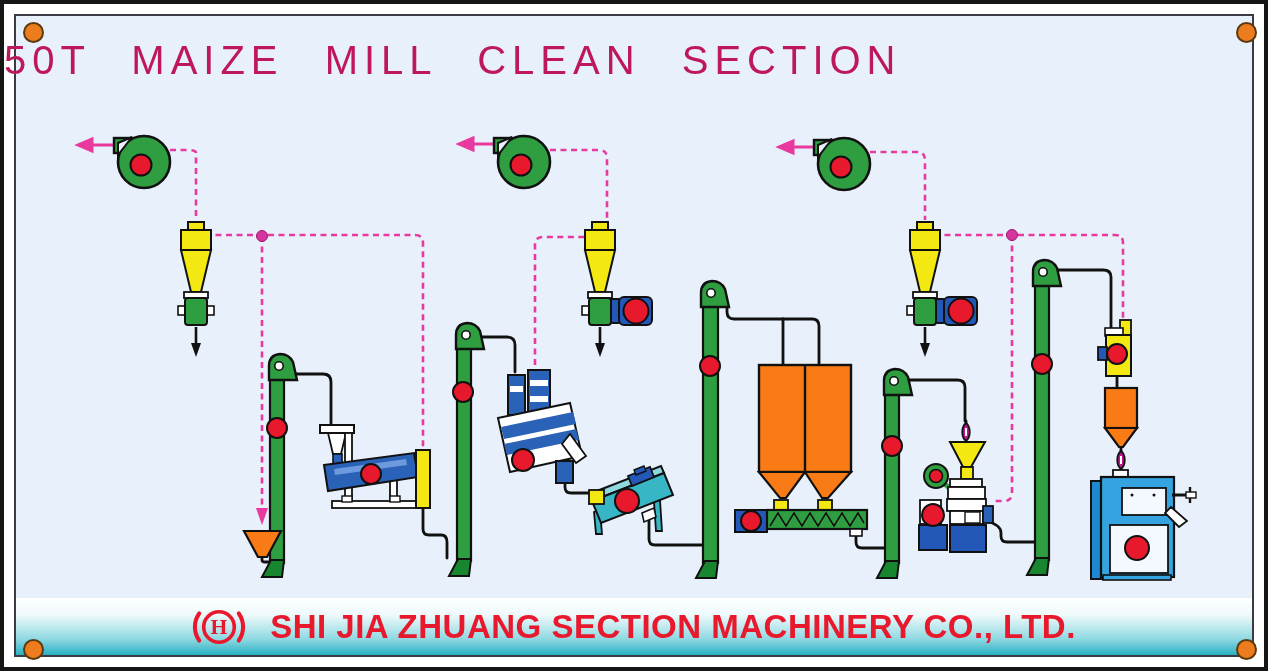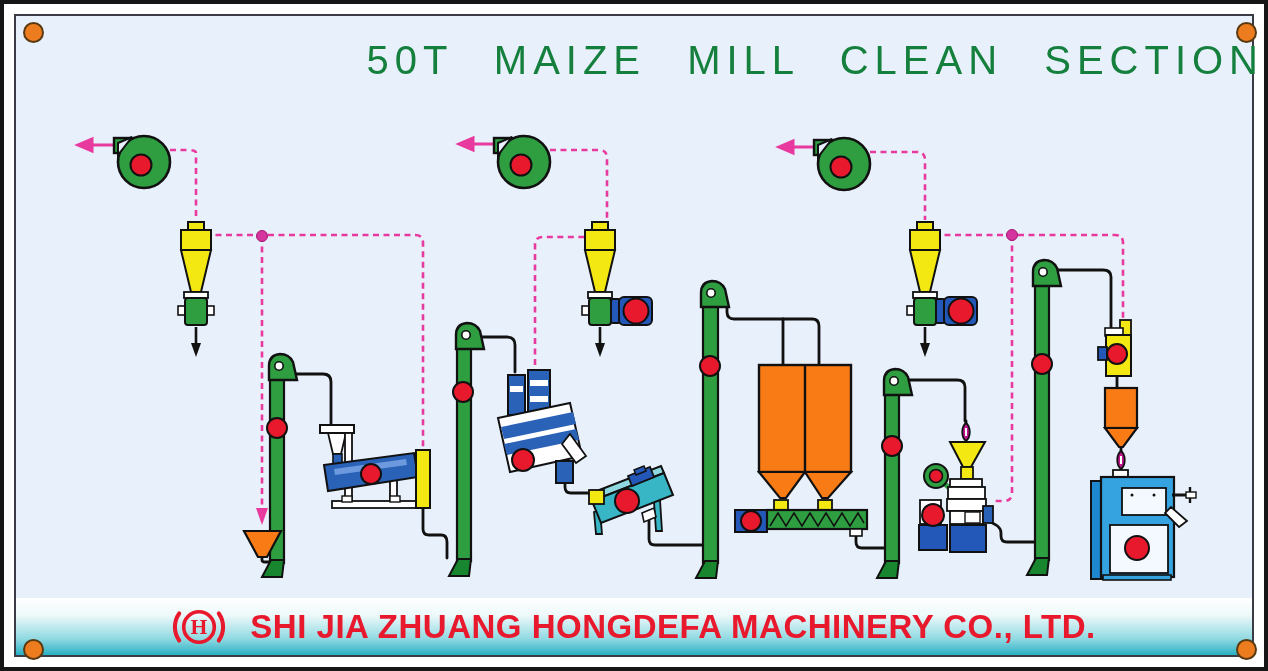--- a/index.html
+++ b/index.html
@@ -3,22 +3,22 @@
 <meta charset="utf-8">
 <style>
   html,body{margin:0;padding:0;background:#cfd6de;}
   #stage{position:relative;width:1268px;height:671px;background:#ffffff;
          font-family:"Liberation Sans",sans-serif;overflow:hidden;
          box-sizing:border-box;border:4px solid #161616;}
   #inner{position:absolute;left:10px;top:10px;right:10px;bottom:10px;
          background:#e8f0fb;border:2px solid #3b3b45;}
   .screw{position:absolute;width:17px;height:17px;border-radius:50%;
          background:#ec7c1e;border:2px solid #5a3a10;z-index:30;}
-  #page-title{position:absolute;left:0;right:0;top:34px;text-align:right;
-         font-size:40px;font-weight:400;color:#15803d;letter-spacing:6px;
+  #page-title{position:absolute;left:0;right:0;top:34px;text-align:left;
+         font-size:40px;font-weight:400;color:#be185d;letter-spacing:6px;
          word-spacing:24px;z-index:5;}
   #diagram{position:absolute;left:0;top:0;z-index:4;}
   #footer-band{position:absolute;left:12px;right:12px;bottom:12px;height:57px;
          background:linear-gradient(180deg,#ffffff 0%,#eef9fa 30%,#8fd9e2 72%,#29b0c3 100%);
          display:flex;align-items:center;justify-content:center;gap:24px;z-index:10;}
   #company-name{color:#e8182d;font-size:33px;font-weight:700;letter-spacing:0.5px;
          white-space:nowrap;}
 </style>
 </head>
 <body>
@@ -303,15 +303,15 @@
     </g>
   </svg>
 
   <div id="footer-band">
     <svg width="54" height="54" viewBox="-30 -30 60 60">
       <circle cx="0" cy="0" r="17" fill="none" stroke="#e8182d" stroke-width="4"></circle>
       <path d="M-22,-15 A26,26 0 0 0 -22,15" fill="none" stroke="#e8182d" stroke-width="4.5" stroke-linecap="round"></path>
       <path d="M22,-15 A26,26 0 0 1 22,15" fill="none" stroke="#e8182d" stroke-width="4.5" stroke-linecap="round"></path>
       <text x="0" y="8" text-anchor="middle" font-family="Liberation Serif, serif" font-size="24" font-weight="700" fill="#e8182d">H</text>
     </svg>
-    <div id="company-name">SHI JIA ZHUANG HONGDEFA MACHINERY CO., LTD.</div>
+    <div id="company-name">SHI JIA ZHUANG SECTION MACHINERY CO., LTD.</div>
   </div>
 </div>
 
 </body></html>

